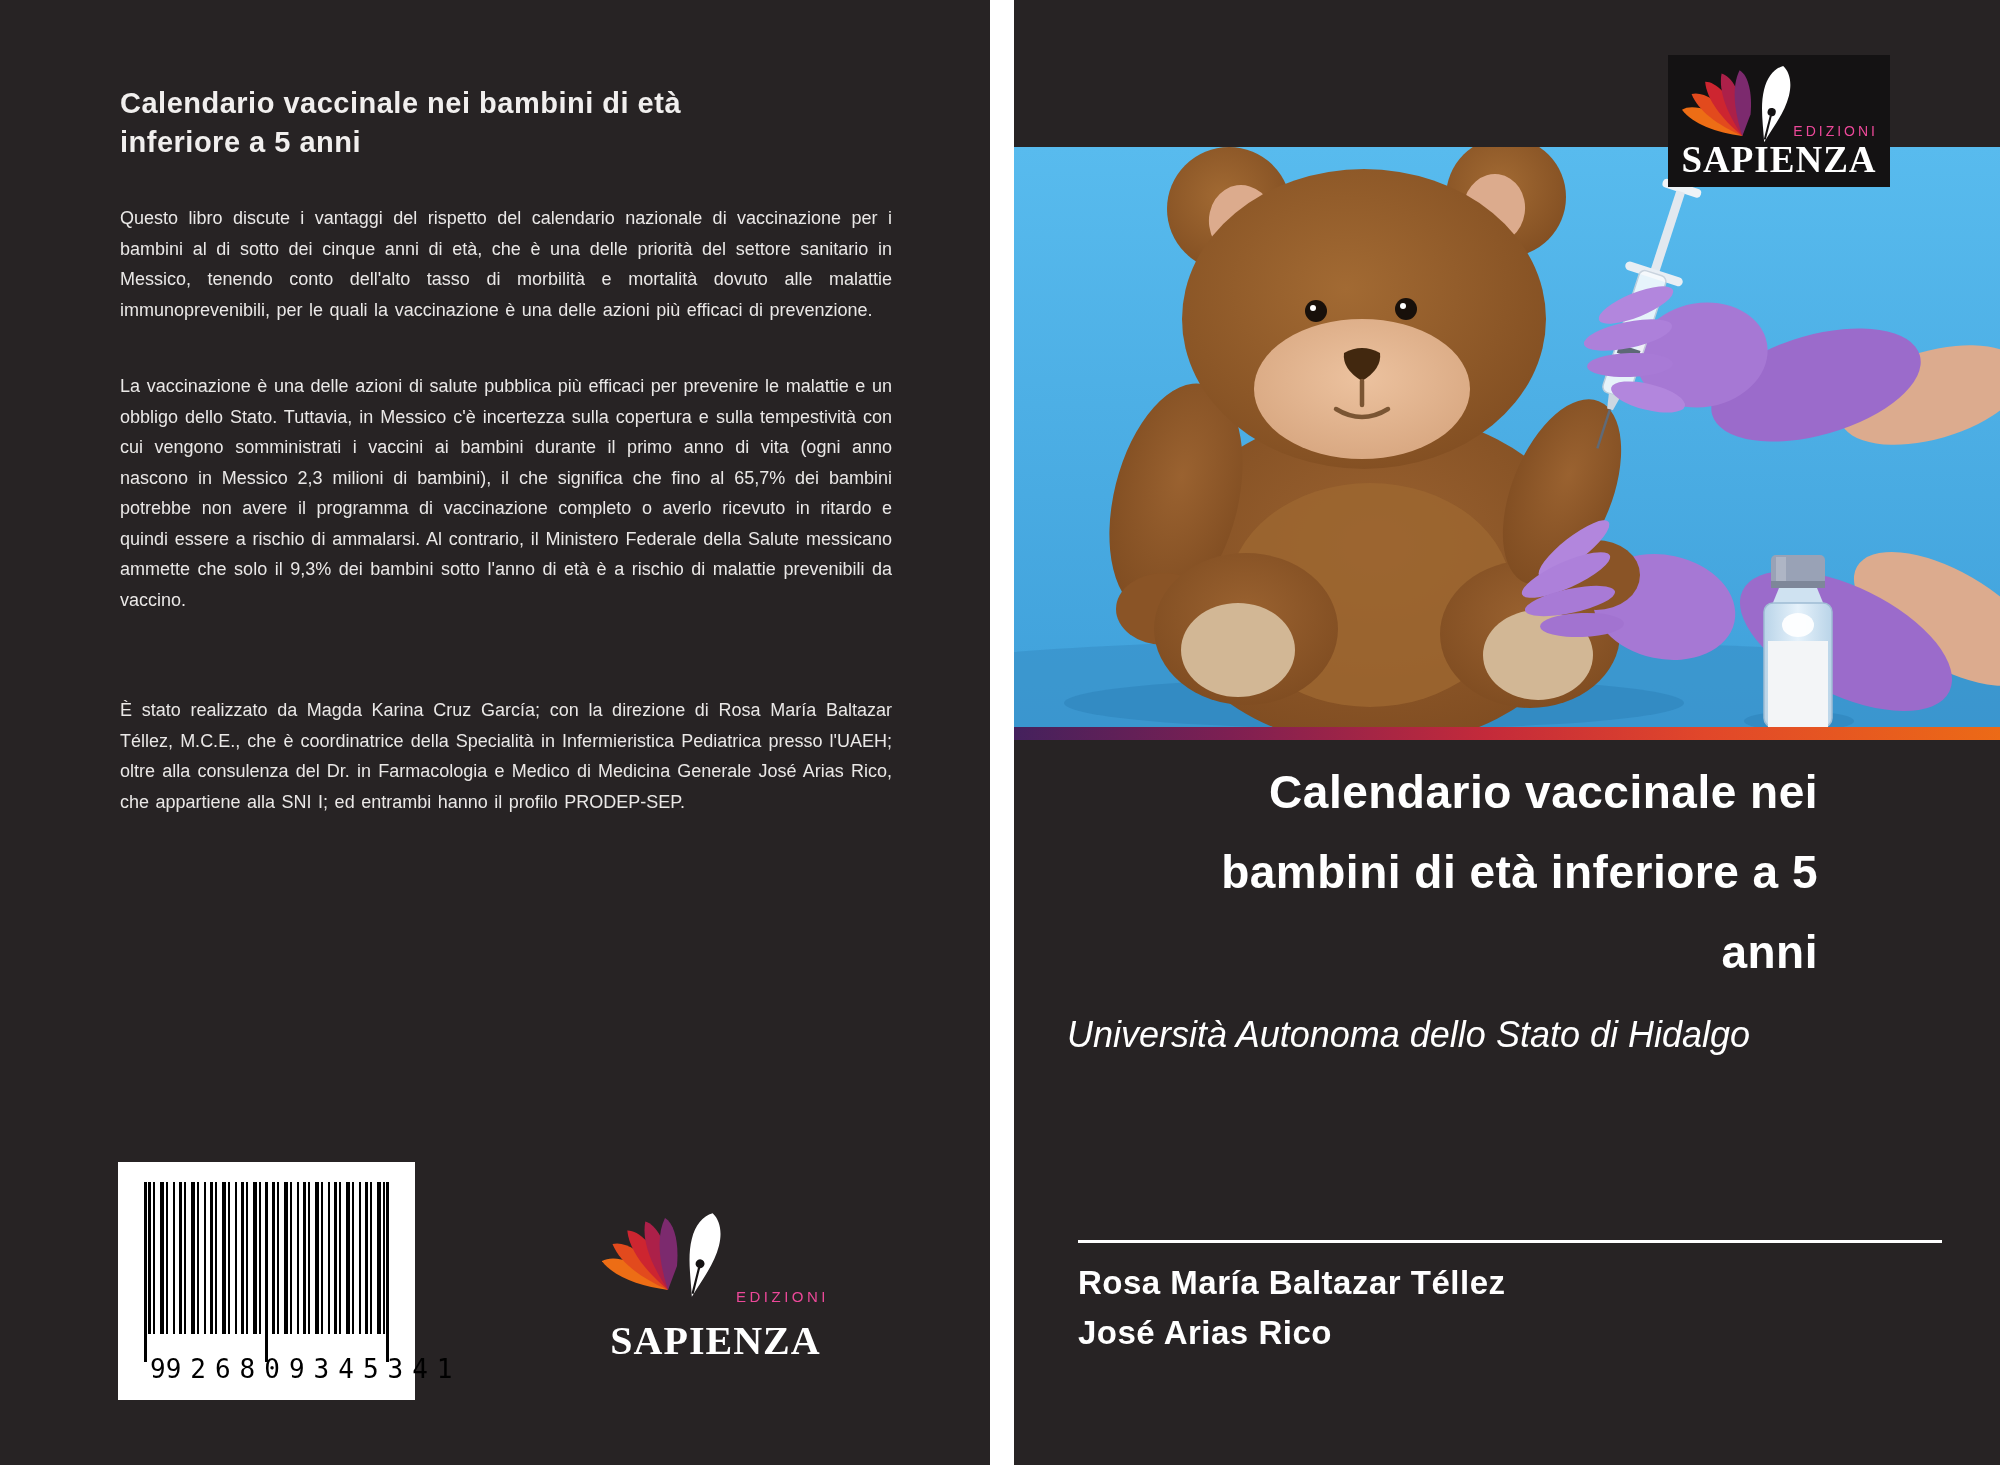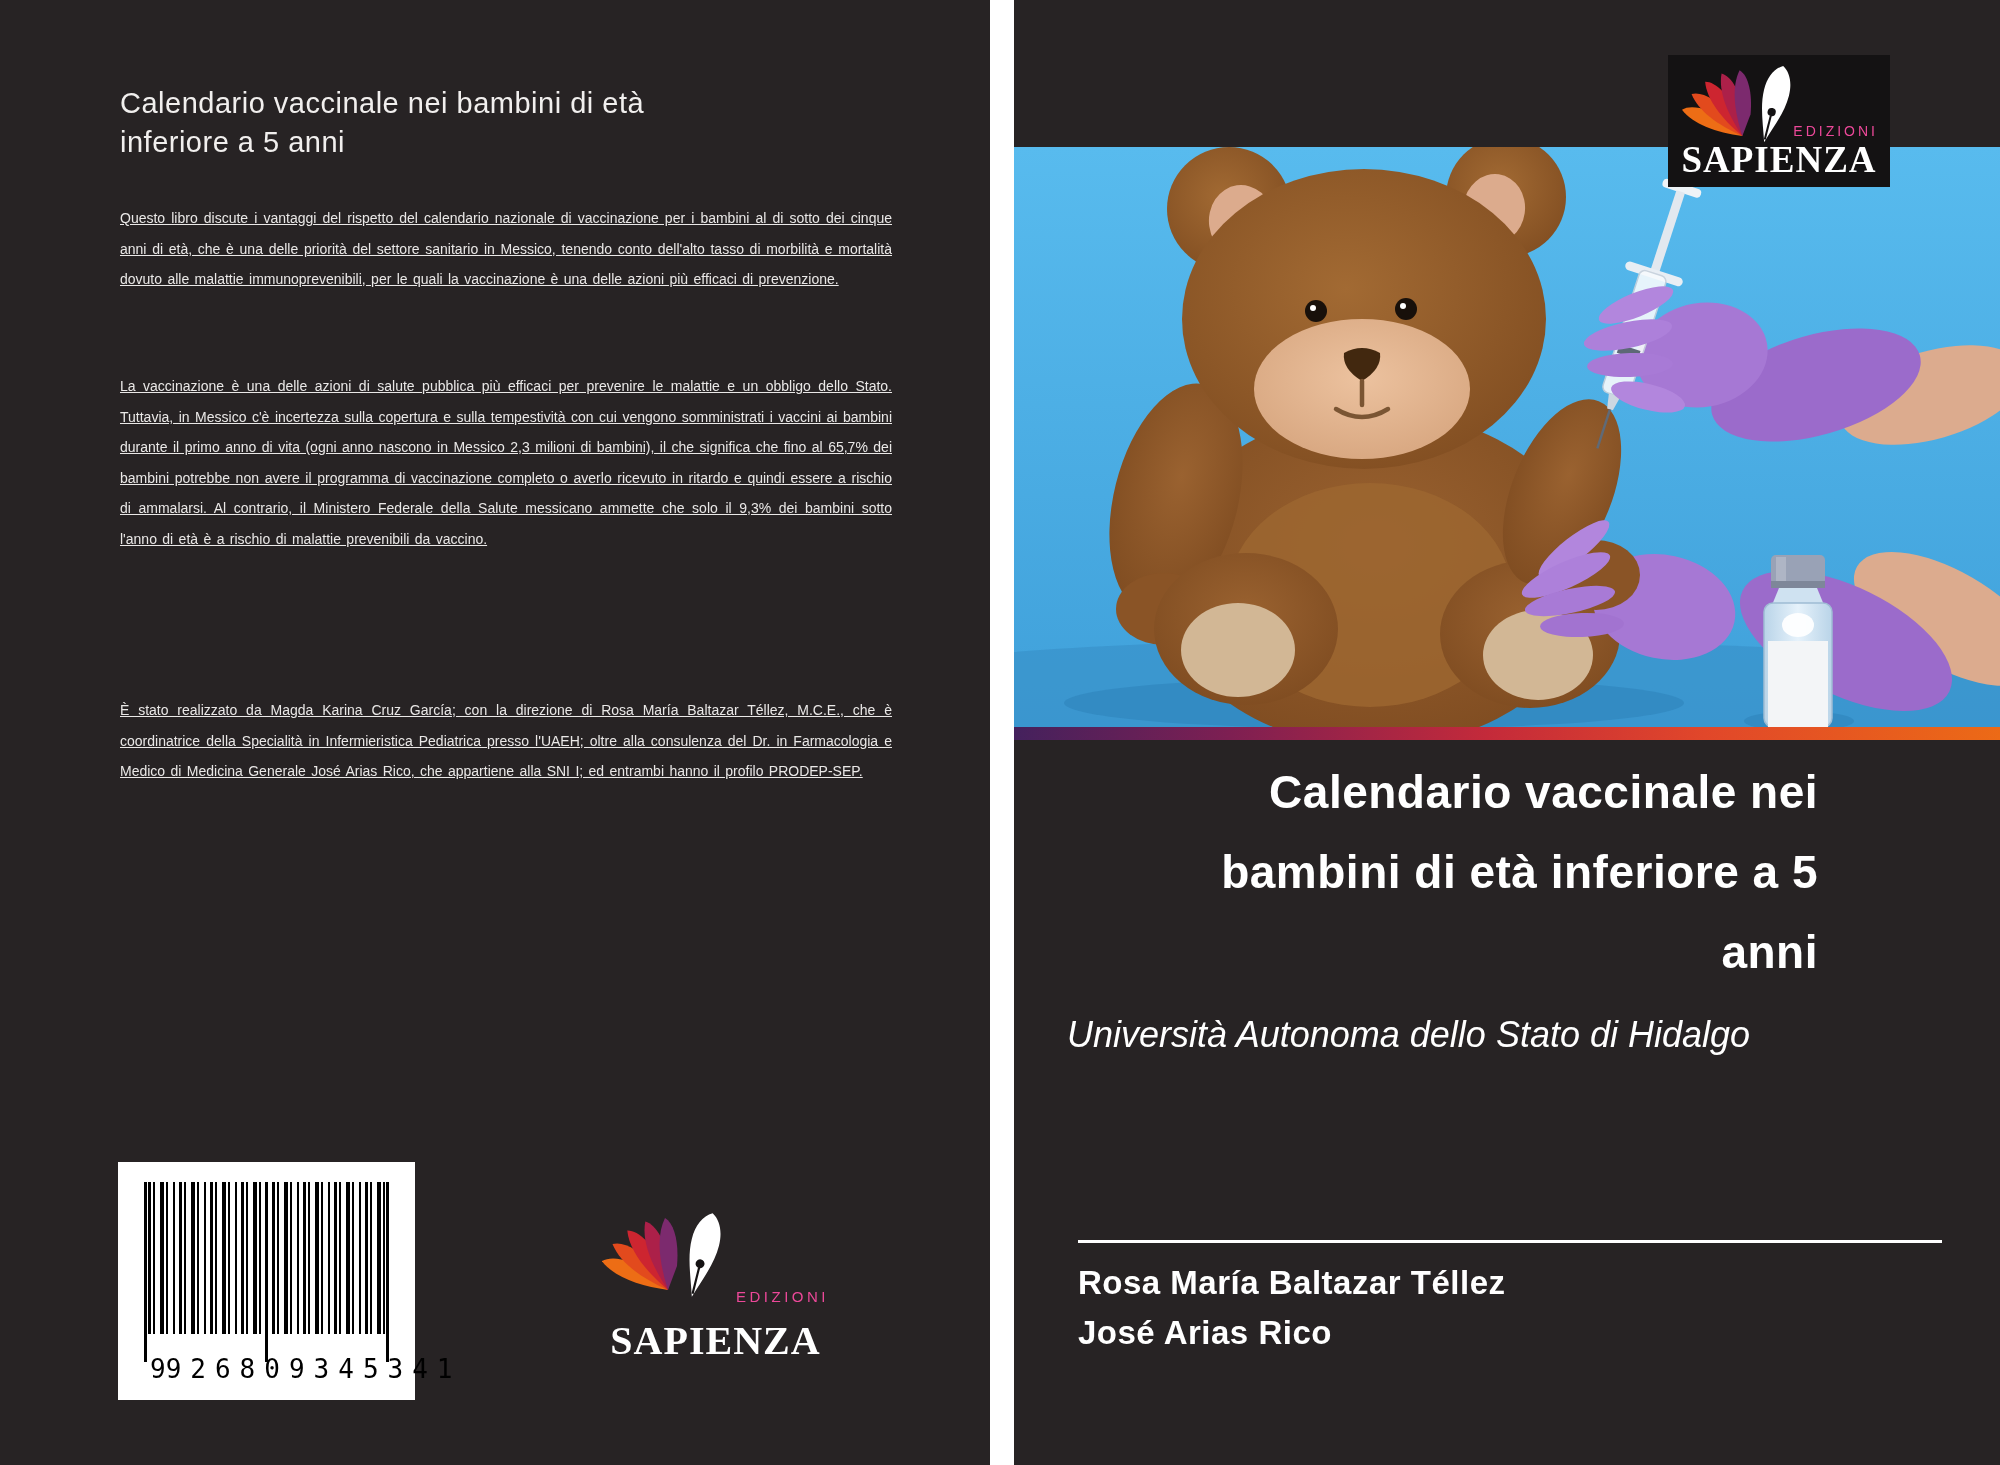--- a/index.html
+++ b/index.html
@@ -7,23 +7,23 @@
     --logo-box:#141213; --photo-sky:#55b8ec; --stripe-a:#44215d;
     --stripe-b:#c42a3a; --stripe-c:#ec6a16;
   }
   *{margin:0;padding:0;box-sizing:border-box;}
   body{width:2000px;height:1465px;background:#111;font-family:"Liberation Sans",sans-serif;}
   .book{position:relative;width:2000px;height:1465px;overflow:hidden;background:var(--cover-bg,#272324);}
 
   
   .back-cover{position:absolute;left:0;top:0;width:990px;height:1465px;background:var(--cover-bg,#272324);}
   .back-title{position:absolute;left:120px;top:84px;width:660px;color:var(--text-light,#f1efee);
-    font-size:29px;font-weight:normal;line-height:39px;letter-spacing:.5px;white-space:pre-line;}
-  .back-para{position:absolute;left:120px;width:772px;color:#eae8e7;font-size:14px;
-    line-height:30.5px;text-align:justify;word-spacing:1.5px;text-decoration:underline;}
+    font-size:29px;font-weight:bold;line-height:39px;letter-spacing:.5px;white-space:pre-line;}
+  .back-para{position:absolute;left:120px;width:772px;color:#eae8e7;font-size:18px;
+    line-height:30.5px;text-align:justify;word-spacing:1.5px;}
   .p1{top:203px;} .p2{top:371px;} .p3{top:695px;}
 
   
   .barcode{position:absolute;left:118px;top:1162px;width:297px;height:238px;background:#fff;}
   .barcode .bars{position:absolute;left:30px;top:20px;width:237px;height:152px;background:
     repeating-linear-gradient(90deg,
       #000 0 3px,#fff 3px 5px,#000 5px 7px,#fff 7px 12px,#000 12px 16px,
       #fff 16px 18px,#000 18px 20px,#fff 20px 25px,#000 25px 27px,#fff 27px 31px);}
   .guard{position:absolute;top:20px;width:3px;height:180px;background:#000;}
   .g-left{left:26px;} .g-mid{left:147px;} .g-right{left:268px;}

